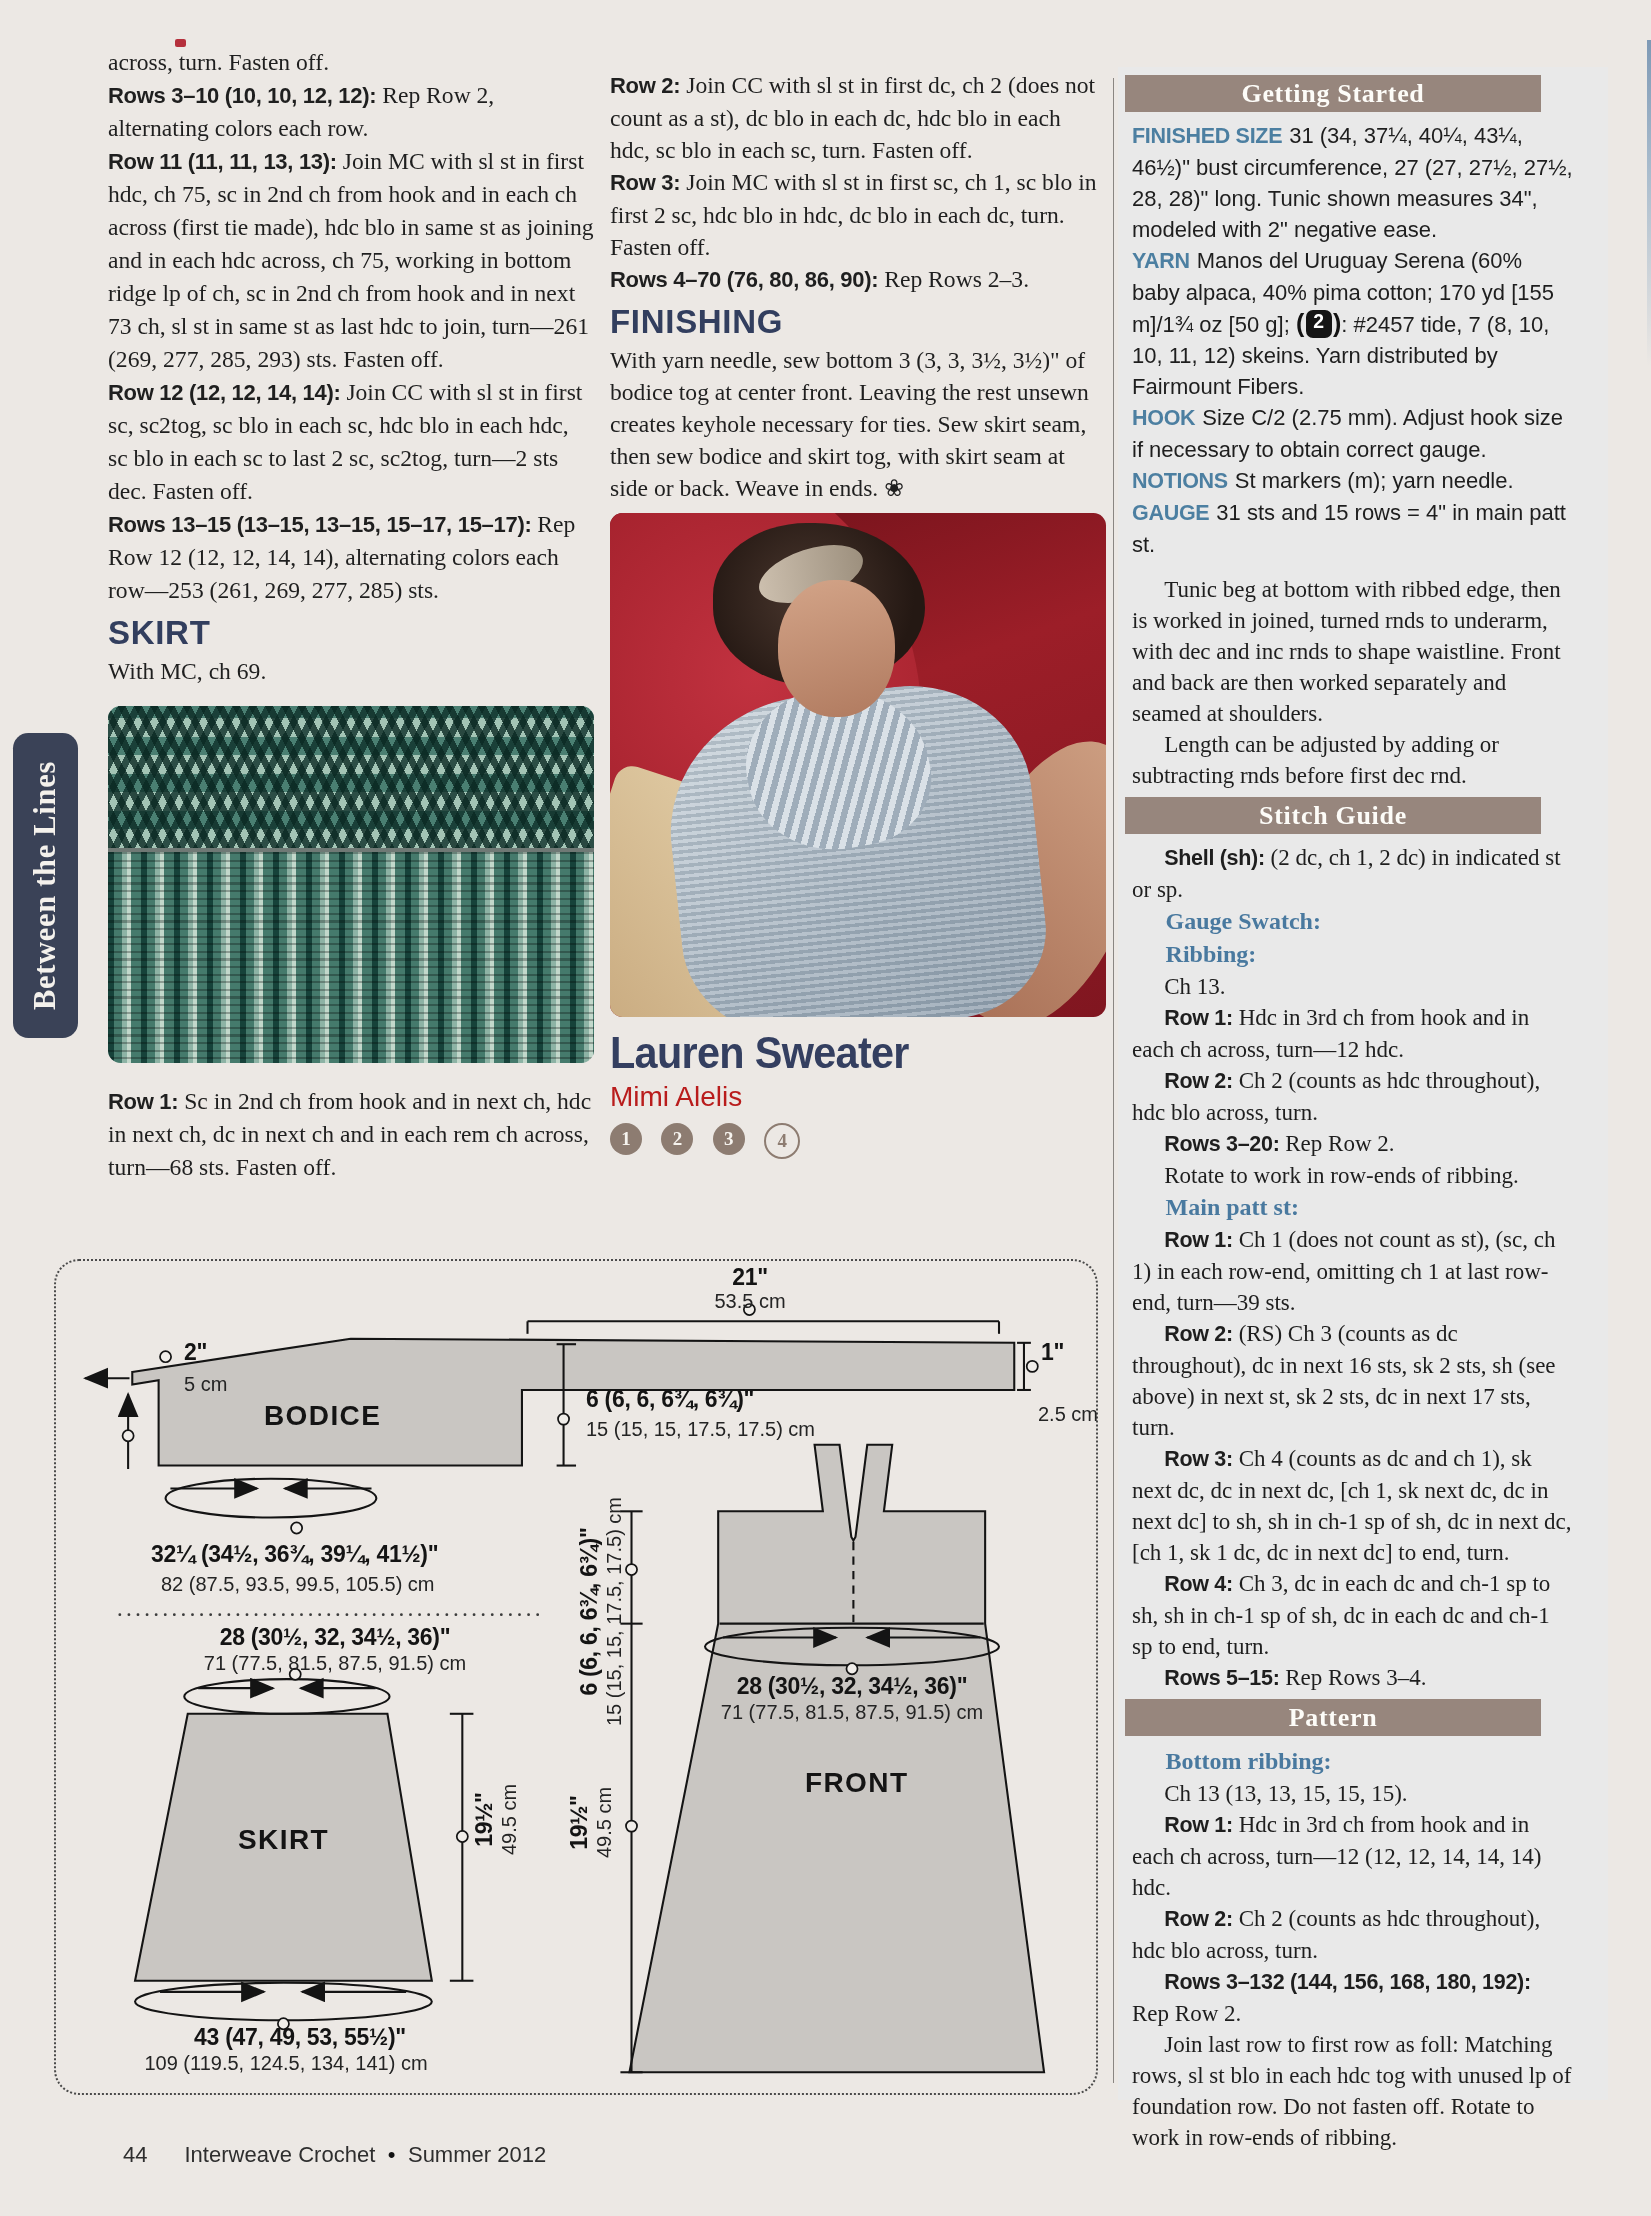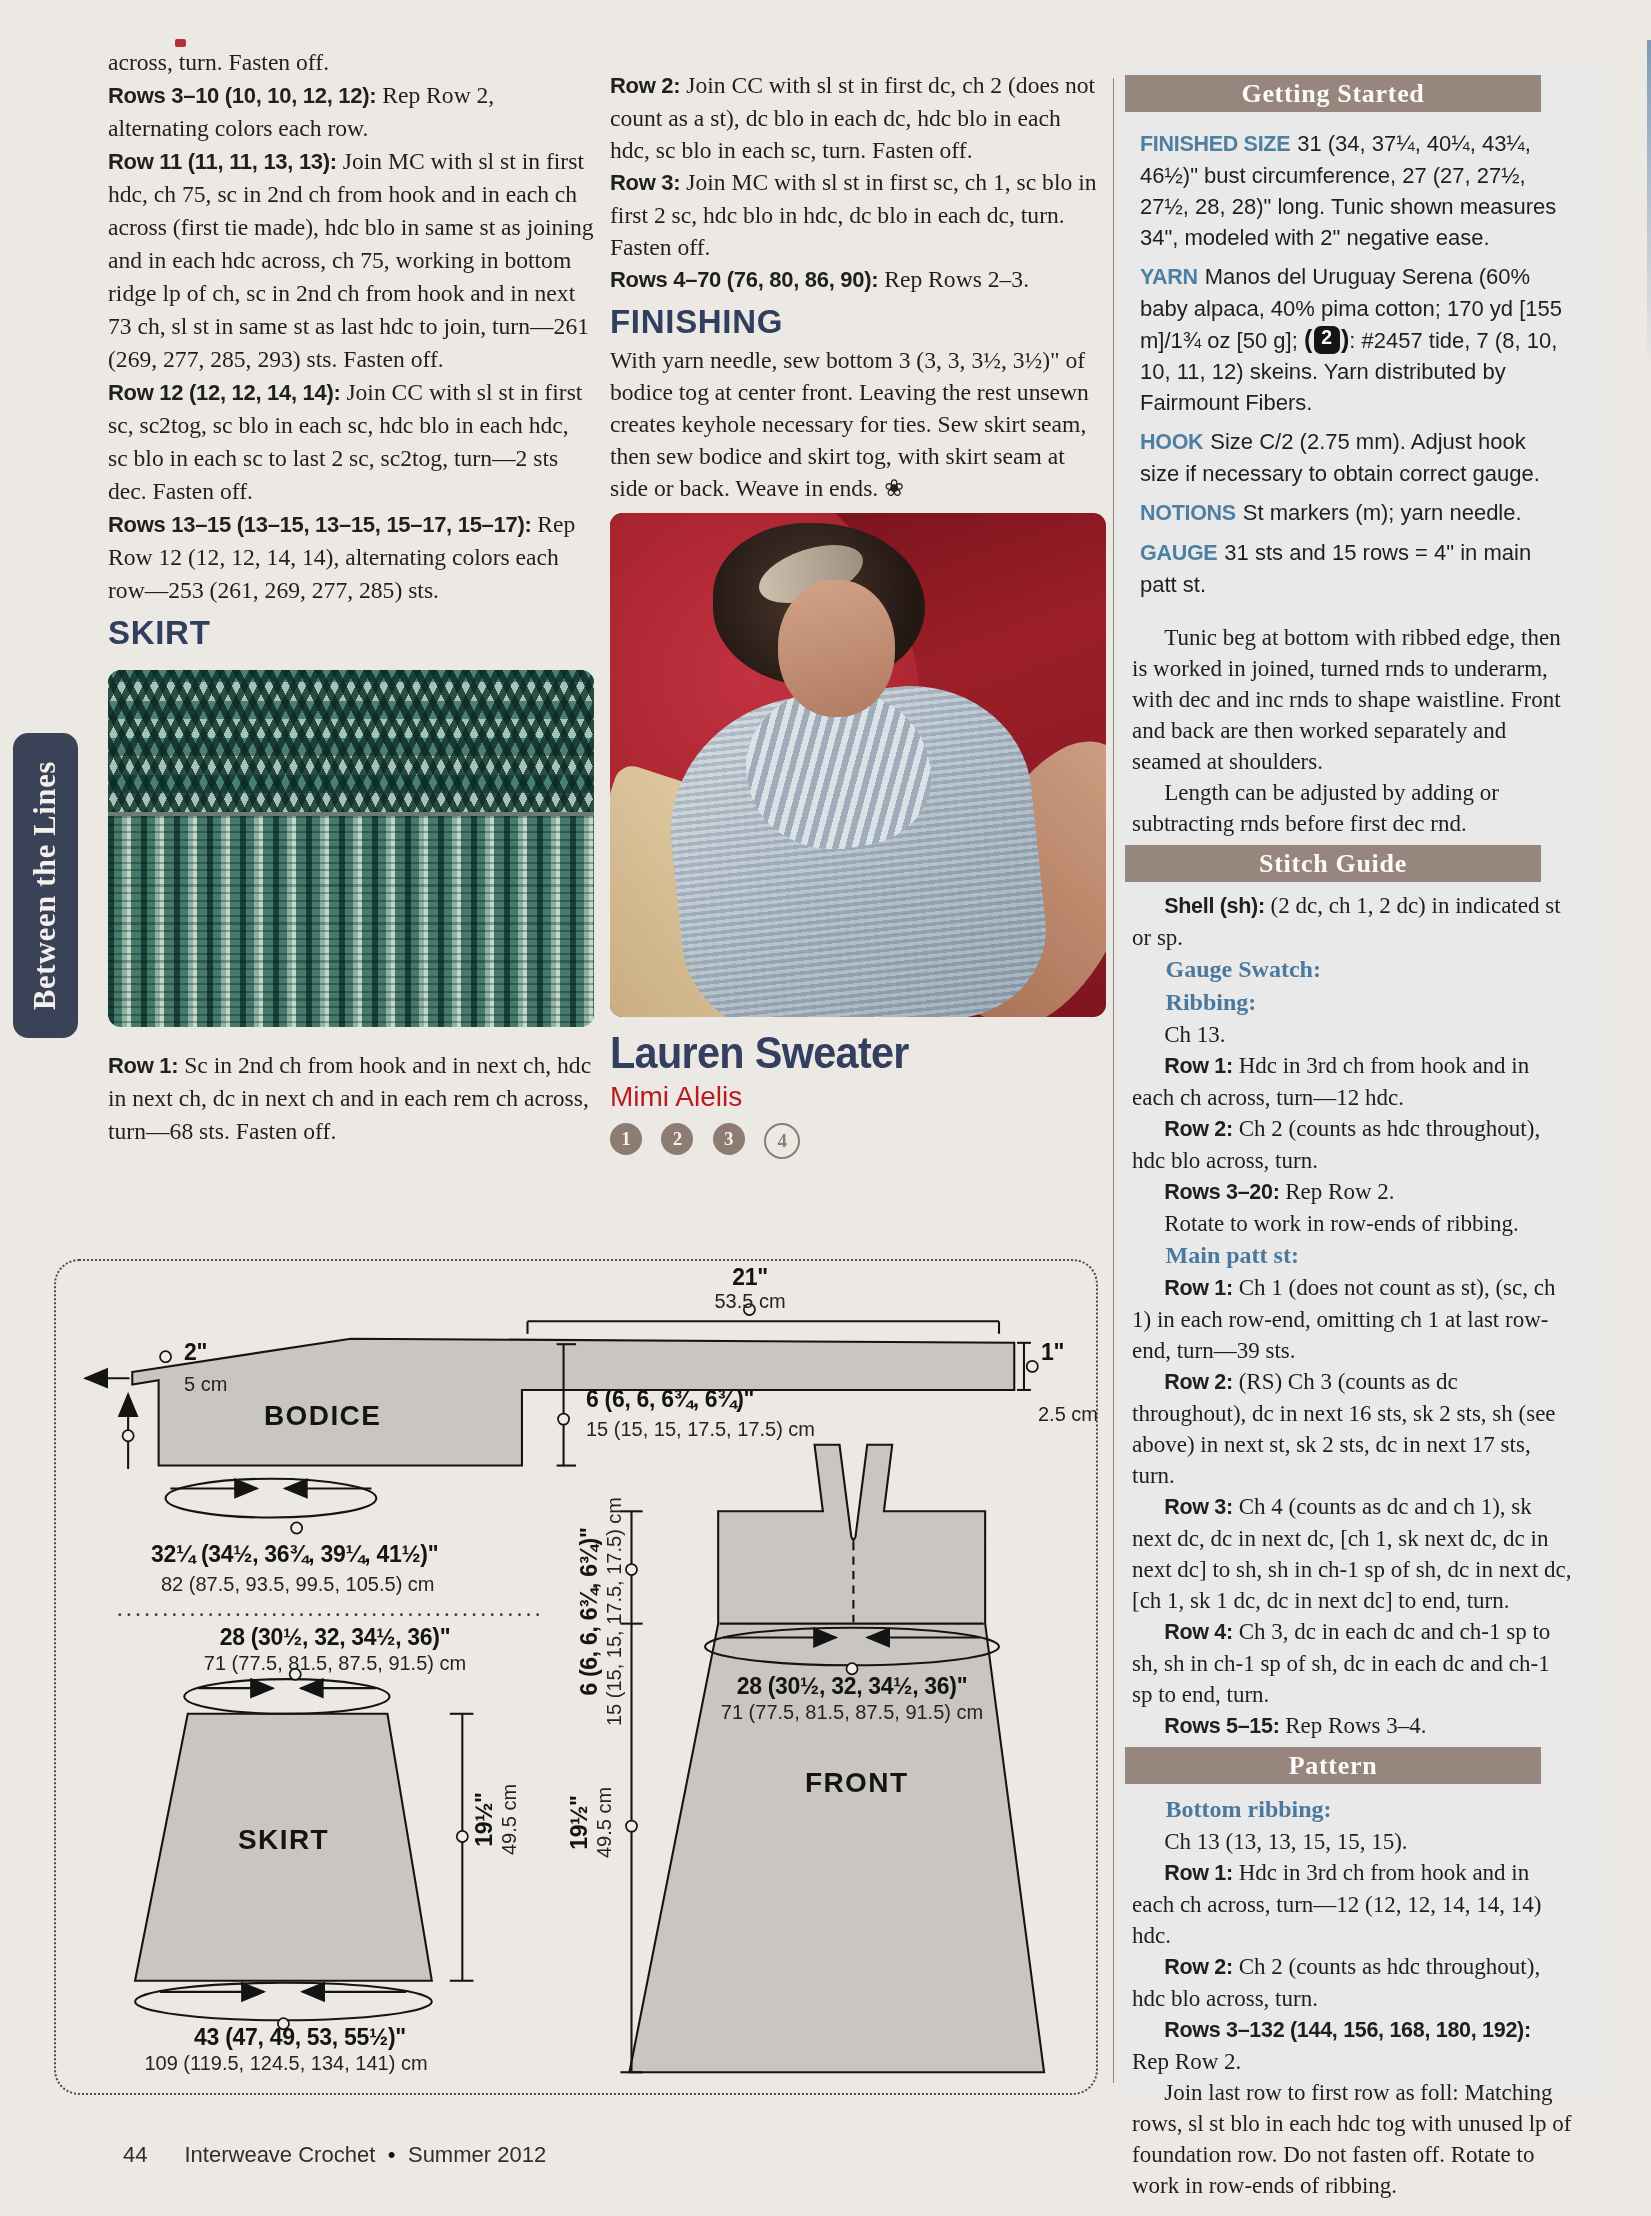--- a/index.html
+++ b/index.html
@@ -77,21 +77,21 @@
   .sidebar-panel{position:absolute;left:1118px;top:67px;width:490px;height:2033px;background:#e9e9e9;}
   .sidebar{left:1125px;top:75px;width:476px;font-family:"Liberation Sans",sans-serif;}
   .bar{width:416px;height:37px;background:#97867d;color:#fdfcf8;text-align:center;
      font-family:"Liberation Serif",serif;font-weight:bold;font-size:26px;line-height:37px;letter-spacing:0.7px;}
   .sb-block{padding:8.3px 28px 5.5px 7px;}
   .sb-sans{font-size:22px;line-height:31px;color:#1e1e1e;}
   .sb-serif{font-family:"Liberation Serif",serif;font-size:23px;line-height:31px;color:#1e1e1e;}
   .sb-serif p{margin:0;text-indent:1.4em;}
   .kicker{color:#4c7fa1;font-weight:bold;font-size:21.5px;letter-spacing:-0.3px;margin-right:7px;}
   .subhead{font-weight:bold;font-size:24px;color:#49799f;line-height:33px;margin:0;}
-  .rowp{margin:8px;}
+  .rowp{margin:0;}
   .rowlead{font-family:"Liberation Sans",sans-serif;font-weight:bold;font-size:21.5px;letter-spacing:-0.3px;}
   .yw-wrap{display:inline-flex;align-items:center;font-weight:bold;}
   .yw-paren{font-size:25px;color:#141414;}
   .yw-box{display:inline-block;min-width:26px;height:28px;background:#151515;color:#fff;border-radius:7px;
      text-align:center;line-height:28px;font:bold 19.4px "Liberation Sans",sans-serif;margin:0 1.4px;}
 
   
   .diagram{position:absolute;left:54px;top:1259px;width:1044px;height:836px;box-sizing:border-box;
      border:2.8px dotted #4a4a4a;border-radius:25px;}
   .diagram svg{position:absolute;left:0;top:0;}
@@ -121,20 +121,21 @@
     <span>Between the Lines</span>
   </div>
 
   <div class="col col1">
     <p class="body"><span>across, turn. Fasten off.</span></p>
     <p class="body"><span class="lead">Rows 3–10 (10, 10, 12, 12):</span> <span>Rep Row 2, alternating colors each row.</span></p>
     <p class="body"><span class="lead">Row 11 (11, 11, 13, 13):</span> <span>Join MC with sl st in first hdc, ch 75, sc in 2nd ch from hook and in each ch across (first tie made), hdc blo in same st as joining and in each hdc across, ch 75, working in bottom ridge lp of ch, sc in 2nd ch from hook and in next 73 ch, sl st in same st as last hdc to join, turn—261 (269, 277, 285, 293) sts. Fasten off.</span></p>
     <p class="body"><span class="lead">Row 12 (12, 12, 14, 14):</span> <span>Join CC with sl st in first sc, sc2tog, sc blo in each sc, hdc blo in each hdc, sc blo in each sc to last 2 sc, sc2tog, turn—2 sts dec. Fasten off.</span></p>
     <p class="body"><span class="lead">Rows 13–15 (13–15, 13–15, 15–17, 15–17):</span> <span>Rep Row 12 (12, 12, 14, 14), alternating colors each row—253 (261, 269, 277, 285) sts.</span></p>
     <h2 class="sect">SKIRT</h2>
+    <p class="body"><span>With MC, ch 69.</span></p>
 
     <div class="swatch-photo">
       <div class="swatch-chevron"></div>
       <div class="swatch-split"></div>
       <div class="swatch-ribs"></div>
     </div>
 
     <p class="body" style="margin-top:22px;"><span class="lead">Row 1:</span> <span>Sc in 2nd ch from hook and in next ch, hdc in next ch, dc in next ch and in each rem ch across, turn—68 sts. Fasten off.</span></p>
   </div>
 

